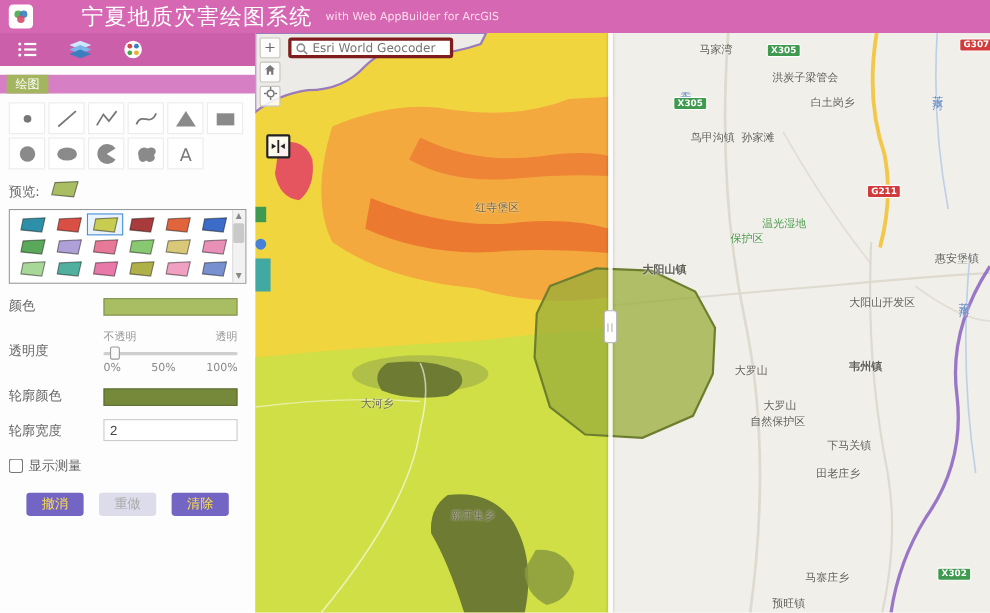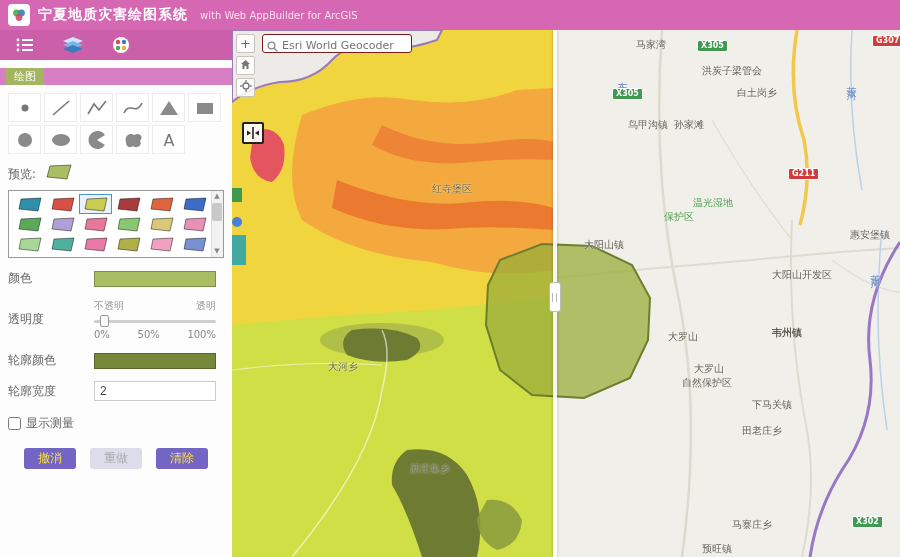--- a/index.html
+++ b/index.html
@@ -1,21 +1,21 @@
 <!DOCTYPE html>
 <html><head>
 <meta charset="utf-8">
 <style>
   * { margin:0; padding:0; box-sizing:border-box; }
   html,body { width:900px; height:557px; overflow:hidden; font-family:"DejaVu Sans","Liberation Sans",sans-serif; background:#fff; }
 
   
   .hdr { height:30px; background:#d667b2; display:flex; align-items:center; padding:0 8px; gap:8px; }
   .logo { width:22px; height:22px; background:#fff; border-radius:4px; display:flex; align-items:center; justify-content:center; flex:0 0 auto; }
-  .hdr-title { color:#fff; font-size:14px; font-weight:bold; letter-spacing:1px; }
+  .hdr-title { color:#fff; font-size:20px; font-weight:normal; letter-spacing:1px;margin-left:36px; }
   .hdr-sub { color:#fde; font-size:10px; margin-left:4px; }
 
   .content { display:flex; height:527px; }
   .left-col { width:232px; flex:0 0 232px; display:flex; flex-direction:column; background:#fff; }
 
   
   .wtoolbar { height:30px; background:#cb5fa9; display:flex; align-items:center; gap:22px; padding:0 12px; }
   .wt-btn { width:26px; height:22px; display:flex; align-items:center; justify-content:center; cursor:pointer; }
 
   
@@ -55,21 +55,21 @@
   
   .map { position:relative; flex:1; overflow:hidden; background:#f1efea; }
   .map svg.base { position:absolute; left:0; top:0; }
   .map-labels { position:absolute; left:0; top:0; width:100%; height:100%; pointer-events:none; }
   .map-label { position:absolute; font-size:10px; color:#5f5f55; white-space:nowrap; text-shadow:0 0 2px rgba(255,255,255,.9); }
   .map-label.vertical { writing-mode:vertical-rl; letter-spacing:2px; }
   .shield { position:absolute; font-size:8px; font-weight:bold; color:#fff; padding:1px 3px; border-radius:2px; line-height:1; }
   .shield.g { background:#d23b3b; border:1px solid #fff; }
   .shield.x { background:#3f9a50; border:1px solid #fff; }
 
-  .search-box { position:absolute; left:30px; top:4px; width:150px; height:19px; background:#fff; border:1px solid #7f1d1d; border-radius:3px; display:flex; align-items:flex-end; padding:0 4px; gap:4px; }
+  .search-box { position:absolute; left:30px; top:4px; width:150px; height:19px; background:#fff; border:3px solid #7f1d1d; border-radius:3px; display:flex; align-items:flex-end; padding:0 4px; gap:4px; }
   .search-box input { border:none; outline:none; flex:1; font-size:11px; color:#666; background:transparent; min-width:0; font-family:inherit; }
   .ctl-col { position:absolute; left:4px; top:4px; display:flex; flex-direction:column; gap:3px; }
   .ctl-btn { width:19px; height:19px; background:rgba(255,255,255,.85); border:1px solid #c7c3bd; border-radius:2px; color:#6a6a6a; font-size:13px; line-height:17px; text-align:center; cursor:pointer; }
   .swipe-btn { position:absolute; left:10px; top:92px; width:22px; height:22px; background:rgba(255,255,255,.9); border:2px solid #222; border-radius:2px; cursor:pointer; display:flex; align-items:center; justify-content:center; }
 
   .swipe-div { position:absolute; left:321px; top:0; width:4px; height:100%; background:rgba(255,255,255,.9); box-shadow:0 0 3px rgba(0,0,0,.25); cursor:ew-resize; }
   .swipe-handle { position:absolute; left:-4px; top:252px; width:12px; height:30px; background:#fff; border:1px solid #bbb; border-radius:3px; display:flex; align-items:center; justify-content:center; color:#999; font-size:8px; letter-spacing:1px; cursor:ew-resize; }
 </style>
 </head>
 <body>
@@ -406,21 +406,21 @@
         <div class="map-label" style="left: 404px; top: 8px;">马家湾</div>
         <div class="map-label" style="left: 470px; top: 20px; margin-top: 14px;">洪炭子梁管会</div>
         <div class="map-label" style="left: 505px; top: 56px;">白土岗乡</div>
         <div class="map-label vertical" style="left: 383px; top: 44px; color: rgb(114, 146, 196);">东干渠</div>
         <div class="map-label" style="left: 396px; top: 88px;">鸟甲沟镇</div>
         <div class="map-label" style="left: 442px; top: 88px;">孙家滩</div>
         <div class="map-label" style="left: 424px; top: 166px; color: rgb(74, 154, 74); margin-left: 37px;">温光湿地</div>
         <div class="map-label" style="left: 432px; top: 180px; color: rgb(74, 154, 74);">保护区</div>
         <div class="map-label vertical" style="left: 612px; top: 48px; color: rgb(114, 146, 196);">苦水河</div>
         <div class="map-label vertical" style="left: 636px; top: 236px; color: rgb(114, 146, 196);">苦水河</div>
-        <div class="map-label" style="left: 352px; top: 208px;">大阳山镇</div>
+        <div class="map-label" style="left: 352px; top: 208px; font-weight: bold;">大阳山镇</div>
         <div class="map-label" style="left: 618px; top: 198px;">惠安堡镇</div>
         <div class="map-label" style="left: 540px; top: 238px;">大阳山开发区</div>
         <div class="map-label" style="left: 436px; top: 300px;">大罗山</div>
         <div class="map-label" style="left: 540px; top: 296px; font-weight: bold;">韦州镇</div>
         <div class="map-label" style="left: 462px; top: 332px;">大罗山</div>
         <div class="map-label" style="left: 450px; top: 346px;">自然保护区</div>
         <div class="map-label" style="left: 520px; top: 368px;">下马关镇</div>
         <div class="map-label" style="left: 510px; top: 394px;">田老庄乡</div>
         <div class="map-label" style="left: 500px; top: 488px;">马寨庄乡</div>
         <div class="map-label" style="left: 470px; top: 512px;">预旺镇</div>

